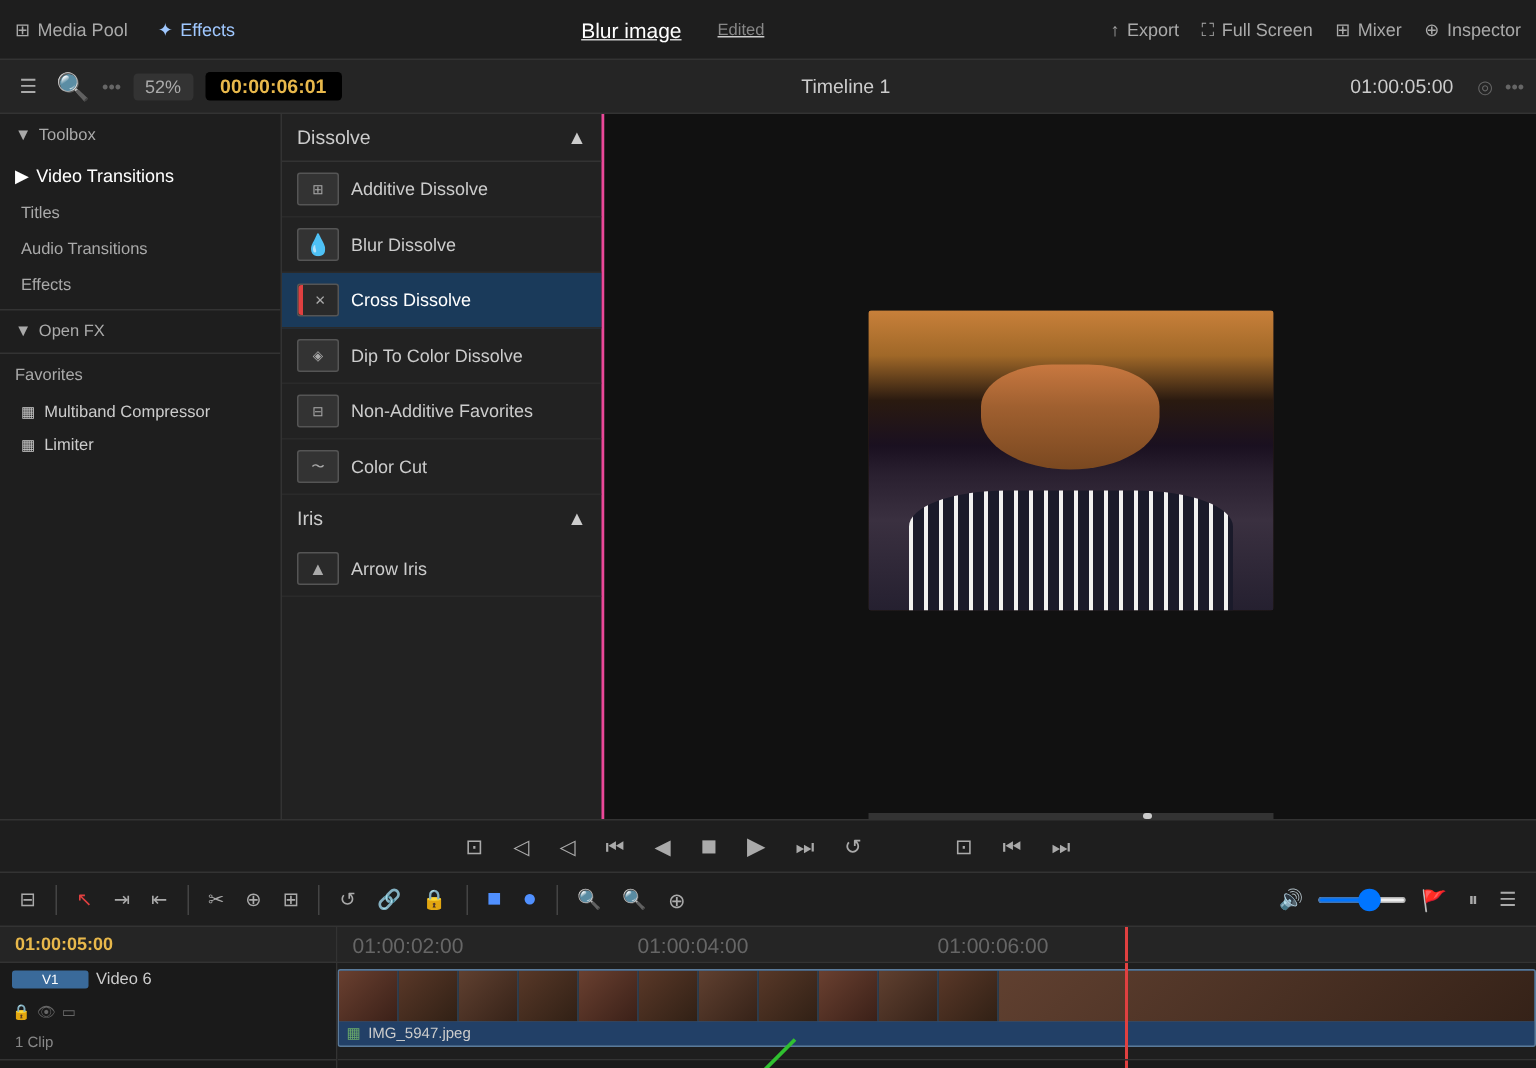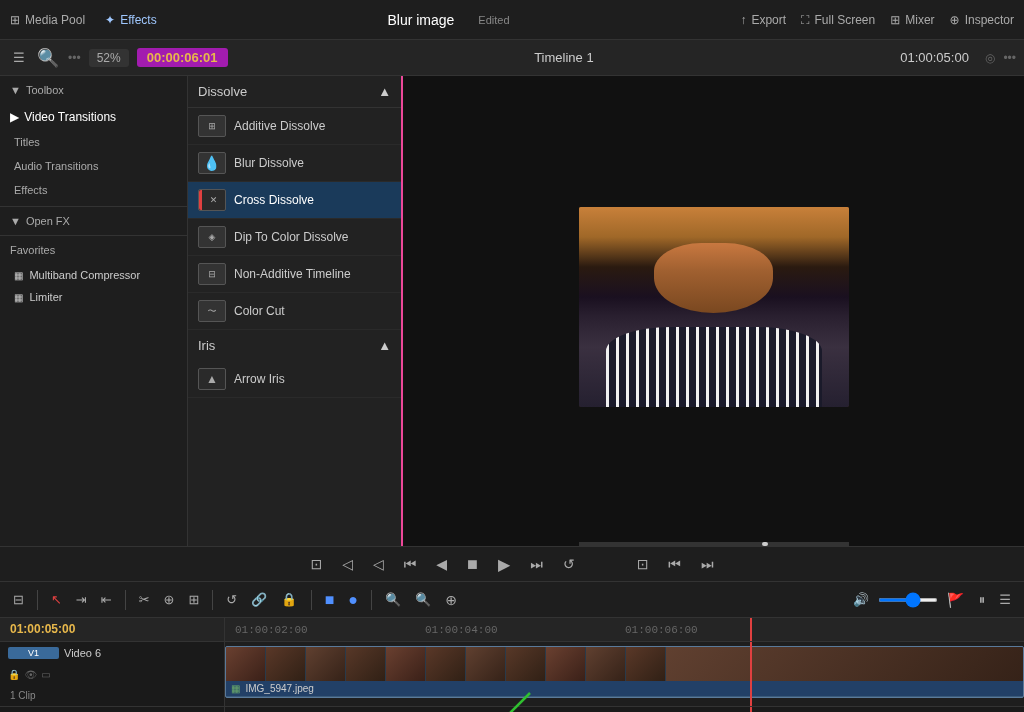--- a/index.html
+++ b/index.html
@@ -5,32 +5,32 @@
     * { margin: 0; padding: 0; box-sizing: border-box; }
     body { width: 1024px; height: 712px; background: #1a1a1a; color: #ccc; font-family: 'Segoe UI', Arial, sans-serif; font-size: 12px; overflow: hidden; }
 
     
     .top-bar {
       height: 40px; background: #1e1e1e; border-bottom: 1px solid #333;
       display: flex; align-items: center; padding: 0 10px; gap: 20px;
     }
     .top-bar-left { display: flex; align-items: center; gap: 20px; }
     .top-bar-item { display: flex; align-items: center; gap: 5px; color: #aaa; cursor: pointer; font-size: 12px; }
-    .top-bar-center { flex: 1; text-align: center; display: flex; align-items: center; justify-content: center; gap: 24px; }
+    .top-bar-center { flex: 1; text-align: center; display: flex; align-items: center; justify-content: center; gap: 24px; text-decoration: underline; }
     .project-title { font-size: 14px; color: #fff; font-weight: 500; }
     .edited-badge { color: #888; font-size: 11px; }
     .top-bar-right { display: flex; align-items: center; gap: 15px; }
 
     
     .second-bar {
       height: 36px; background: #252525; border-bottom: 1px solid #333;
       display: flex; align-items: center; padding: 0 8px; gap: 8px;
     }
     .zoom-info { color: #aaa; font-size: 12px; padding: 2px 8px; background: #333; border-radius: 3px; }
-    .timecode { color: #e8b84b; font-size: 13px; font-weight: 600; padding: 2px 10px; background: #a21caf; border-radius: 3px; }
+    .timecode { color: #e8b84b; font-size: 13px; font-weight: 600; padding: 2px 10px; background: #000000; border-radius: 3px; }
     .timeline-label { flex: 1; text-align: center; color: #ccc; font-size: 13px; }
     .timecode-right { color: #ccc; font-size: 13px; }
 
     
     .main-layout { display: flex; height: calc(712px - 40px - 36px - 36px - 130px); }
 
     
     .left-panel { width: 188px; background: #1e1e1e; border-right: 1px solid #333; overflow-y: auto; flex-shrink: 0; }
     .toolbox-header { padding: 8px 10px; color: #aaa; font-size: 11px; display: flex; align-items: center; gap: 5px; cursor: pointer; }
     .section-item { padding: 6px 14px 6px 30px; color: #ccc; cursor: pointer; font-size: 12px; }
@@ -68,21 +68,21 @@
       display: flex; align-items: center; padding: 0 8px; gap: 4px;
     }
     .tl-btn { background: none; border: none; color: #aaa; cursor: pointer; font-size: 13px; padding: 3px 5px; border-radius: 3px; }
     .tl-sep { width: 1px; height: 20px; background: #444; margin: 0 4px; }
 
     
     .timeline-area { height: 200px; background: #1a1a1a; display: flex; flex-direction: column; overflow: hidden; }
     .timeline-header { height: 24px; background: #252525; display: flex; border-bottom: 1px solid #333; }
     .tl-labels-col { width: 225px; flex-shrink: 0; border-right: 1px solid #333; }
     .tl-ruler { flex: 1; background: #252525; display: flex; align-items: center; padding: 0 5px; position: relative; overflow: hidden; }
-    .ruler-mark { position: absolute; color: #666; font-size: 11px; font-family: Liberation Mono, monospace; }
+    .ruler-mark { position: absolute; color: #666; font-size: 14px; }
     .tl-content { display: flex; flex: 1; overflow: hidden; }
     .tl-track-labels { width: 225px; flex-shrink: 0; border-right: 1px solid #333; }
     .track-label { height: 65px; border-bottom: 1px solid #333; padding: 5px 8px; display: flex; flex-direction: column; justify-content: space-between; }
     .track-label-row { display: flex; align-items: center; gap: 5px; }
     .track-badge { background: #3a6a9a; color: #fff; font-size: 9px; padding: 1px 20px; border-radius: 2px; }
     .track-name { color: #ccc; font-size: 11px; }
     .track-icons { display: flex; gap: 4px; }
     .track-icon { color: #666; font-size: 10px; cursor: pointer; }
     .track-label-a1 { height: 65px; border-bottom: 1px solid #333; padding: 5px 8px; display: flex; flex-direction: column; justify-content: space-between; }
     .tl-tracks { flex: 1; position: relative; overflow: hidden; }
@@ -213,21 +213,21 @@
       <div class="effect-icon">
         <span style="font-size:9px;">◈</span>
       </div>
       <span class="effect-label">Dip To Color Dissolve</span>
     </div>
 
     <div class="effect-item">
       <div class="effect-icon">
         <span style="font-size:9px;">⊟</span>
       </div>
-      <span class="effect-label">Non-Additive Timeline</span>
+      <span class="effect-label">Non-Additive Favorites</span>
     </div>
 
     <div class="effect-item">
       <div class="effect-icon">
         <span style="font-size:9px;">〜</span>
       </div>
       <span class="effect-label">Color Cut</span>
     </div>
 
     <div class="iris-header">

